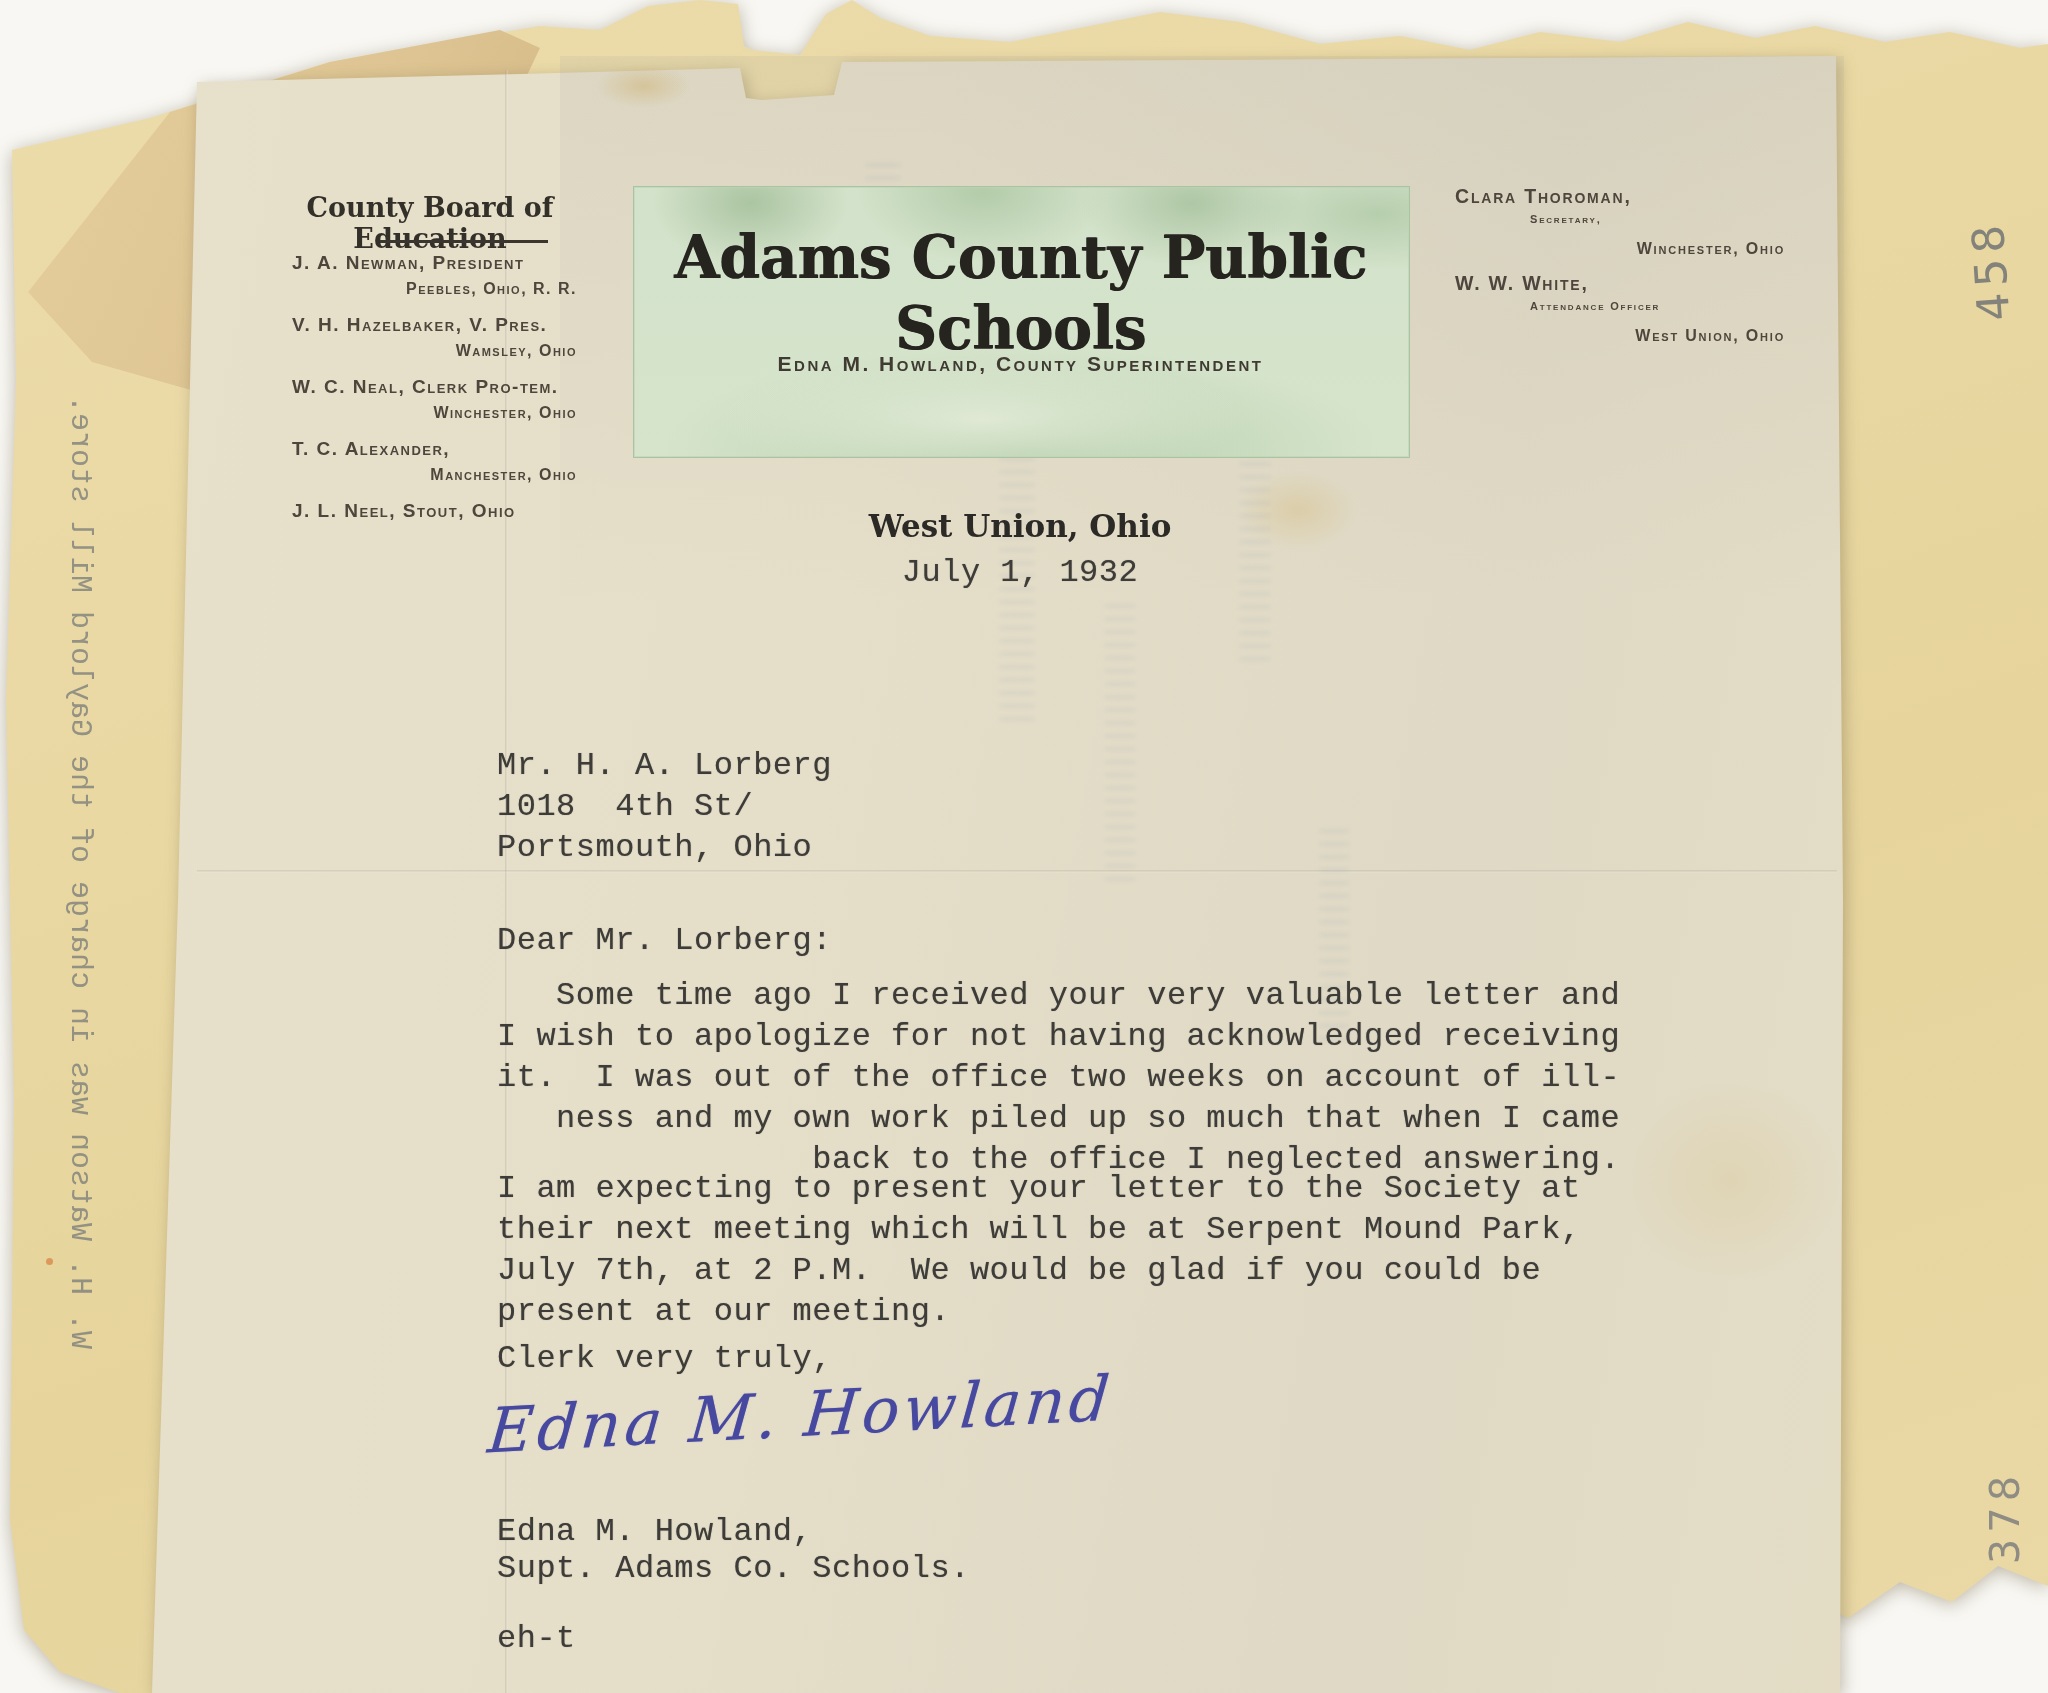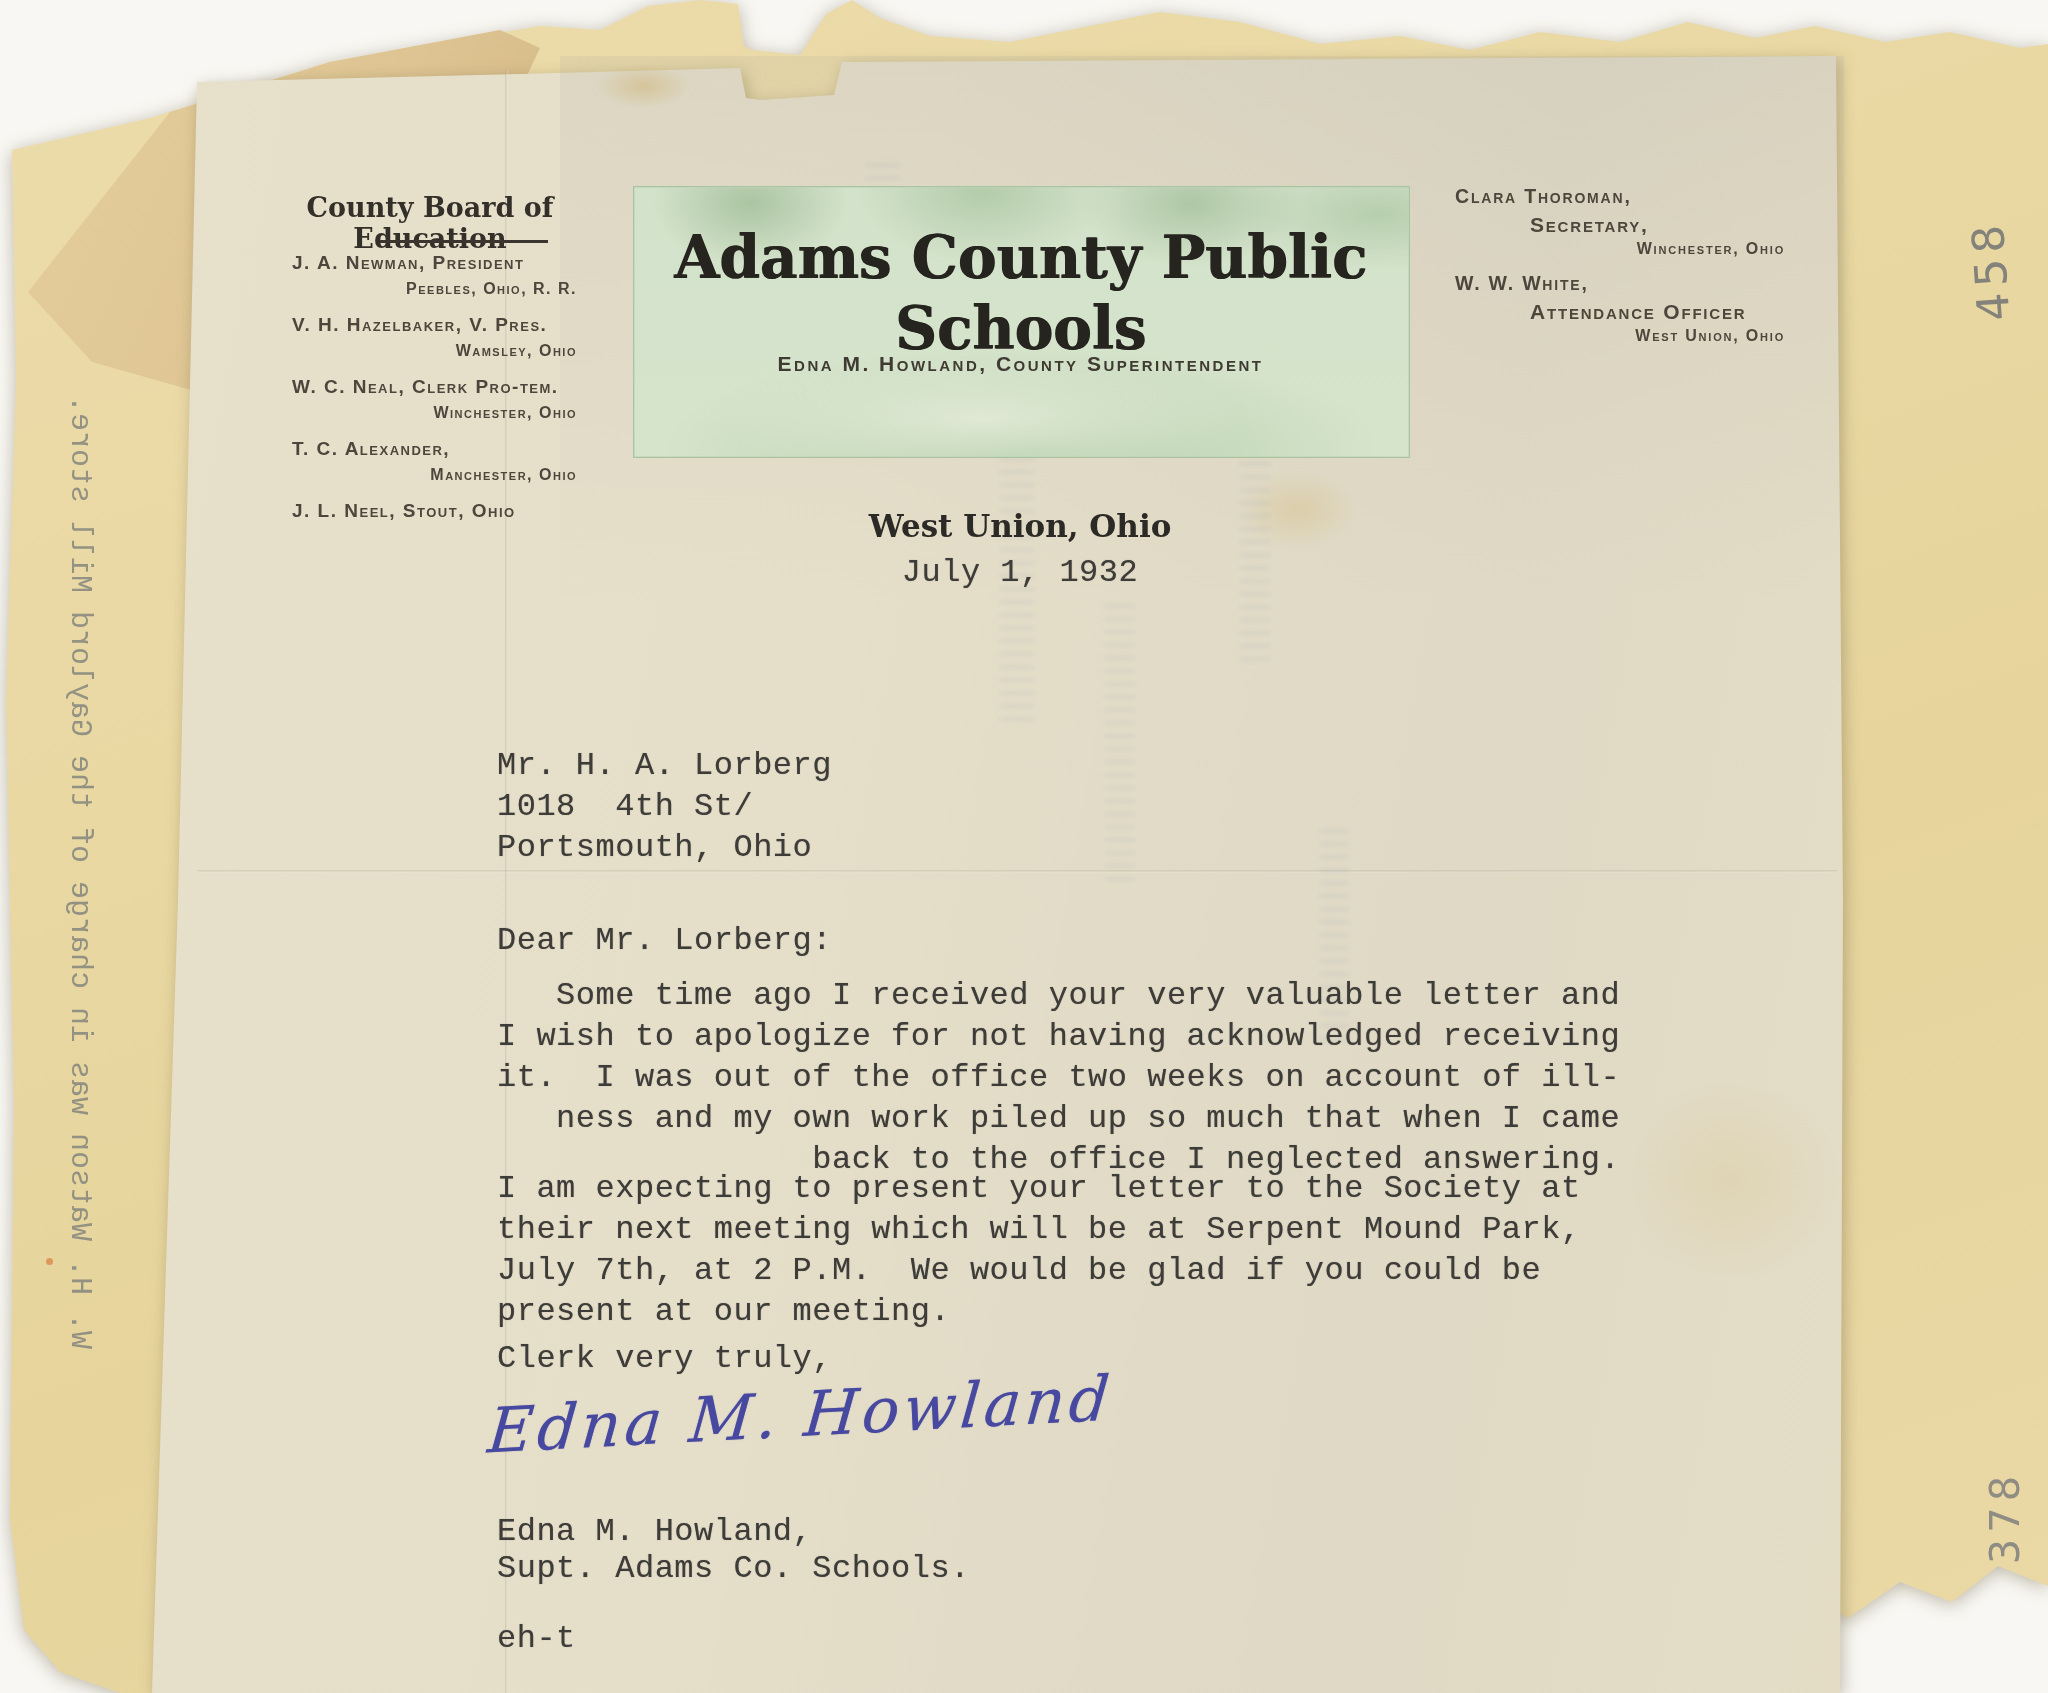--- a/index.html
+++ b/index.html
@@ -55,21 +55,21 @@
     letter-spacing:5px;font-weight:600;color:#93bd98;}
 
   
   .board-title{left:280px;top:192px;width:300px;text-align:center;font-size:27px;color:#33302a;}
   .board-rule{left:380px;top:240px;width:168px;height:3px;background:#3a352e;}
   .bname{left:292px;width:300px;font-size:19px;letter-spacing:1.5px;font-weight:bold;}
   .bcity{left:292px;width:285px;text-align:right;font-size:16px;letter-spacing:1.5px;font-weight:bold;}
 
   
   .oname{left:1455px;width:330px;font-size:19.5px;letter-spacing:1.8px;font-weight:bold;}
-  .orole{left:1530px;width:260px;font-size:21px;letter-spacing:1.8px;font-weight:bold;}
+  .orole{left:1530px;width:260px;font-size:11px;letter-spacing:1.8px;font-weight:bold;}
   .ocity{left:1455px;width:330px;text-align:right;font-size:16px;letter-spacing:1.8px;font-weight:bold;}
 
   
   .tw{font-family:"Liberation Mono","DejaVu Sans Mono",monospace;color:#3d3c38;
       font-size:32px;line-height:41px;letter-spacing:.5px;white-space:pre-wrap;
       text-shadow:0 0 1px rgba(60,60,55,.45);}
   .dateline-place{left:820px;top:508px;width:400px;text-align:center;font-size:31px;color:#2c2a26;}
   .dateline-date{left:820px;top:552px;width:400px;text-align:center;}
 
   

